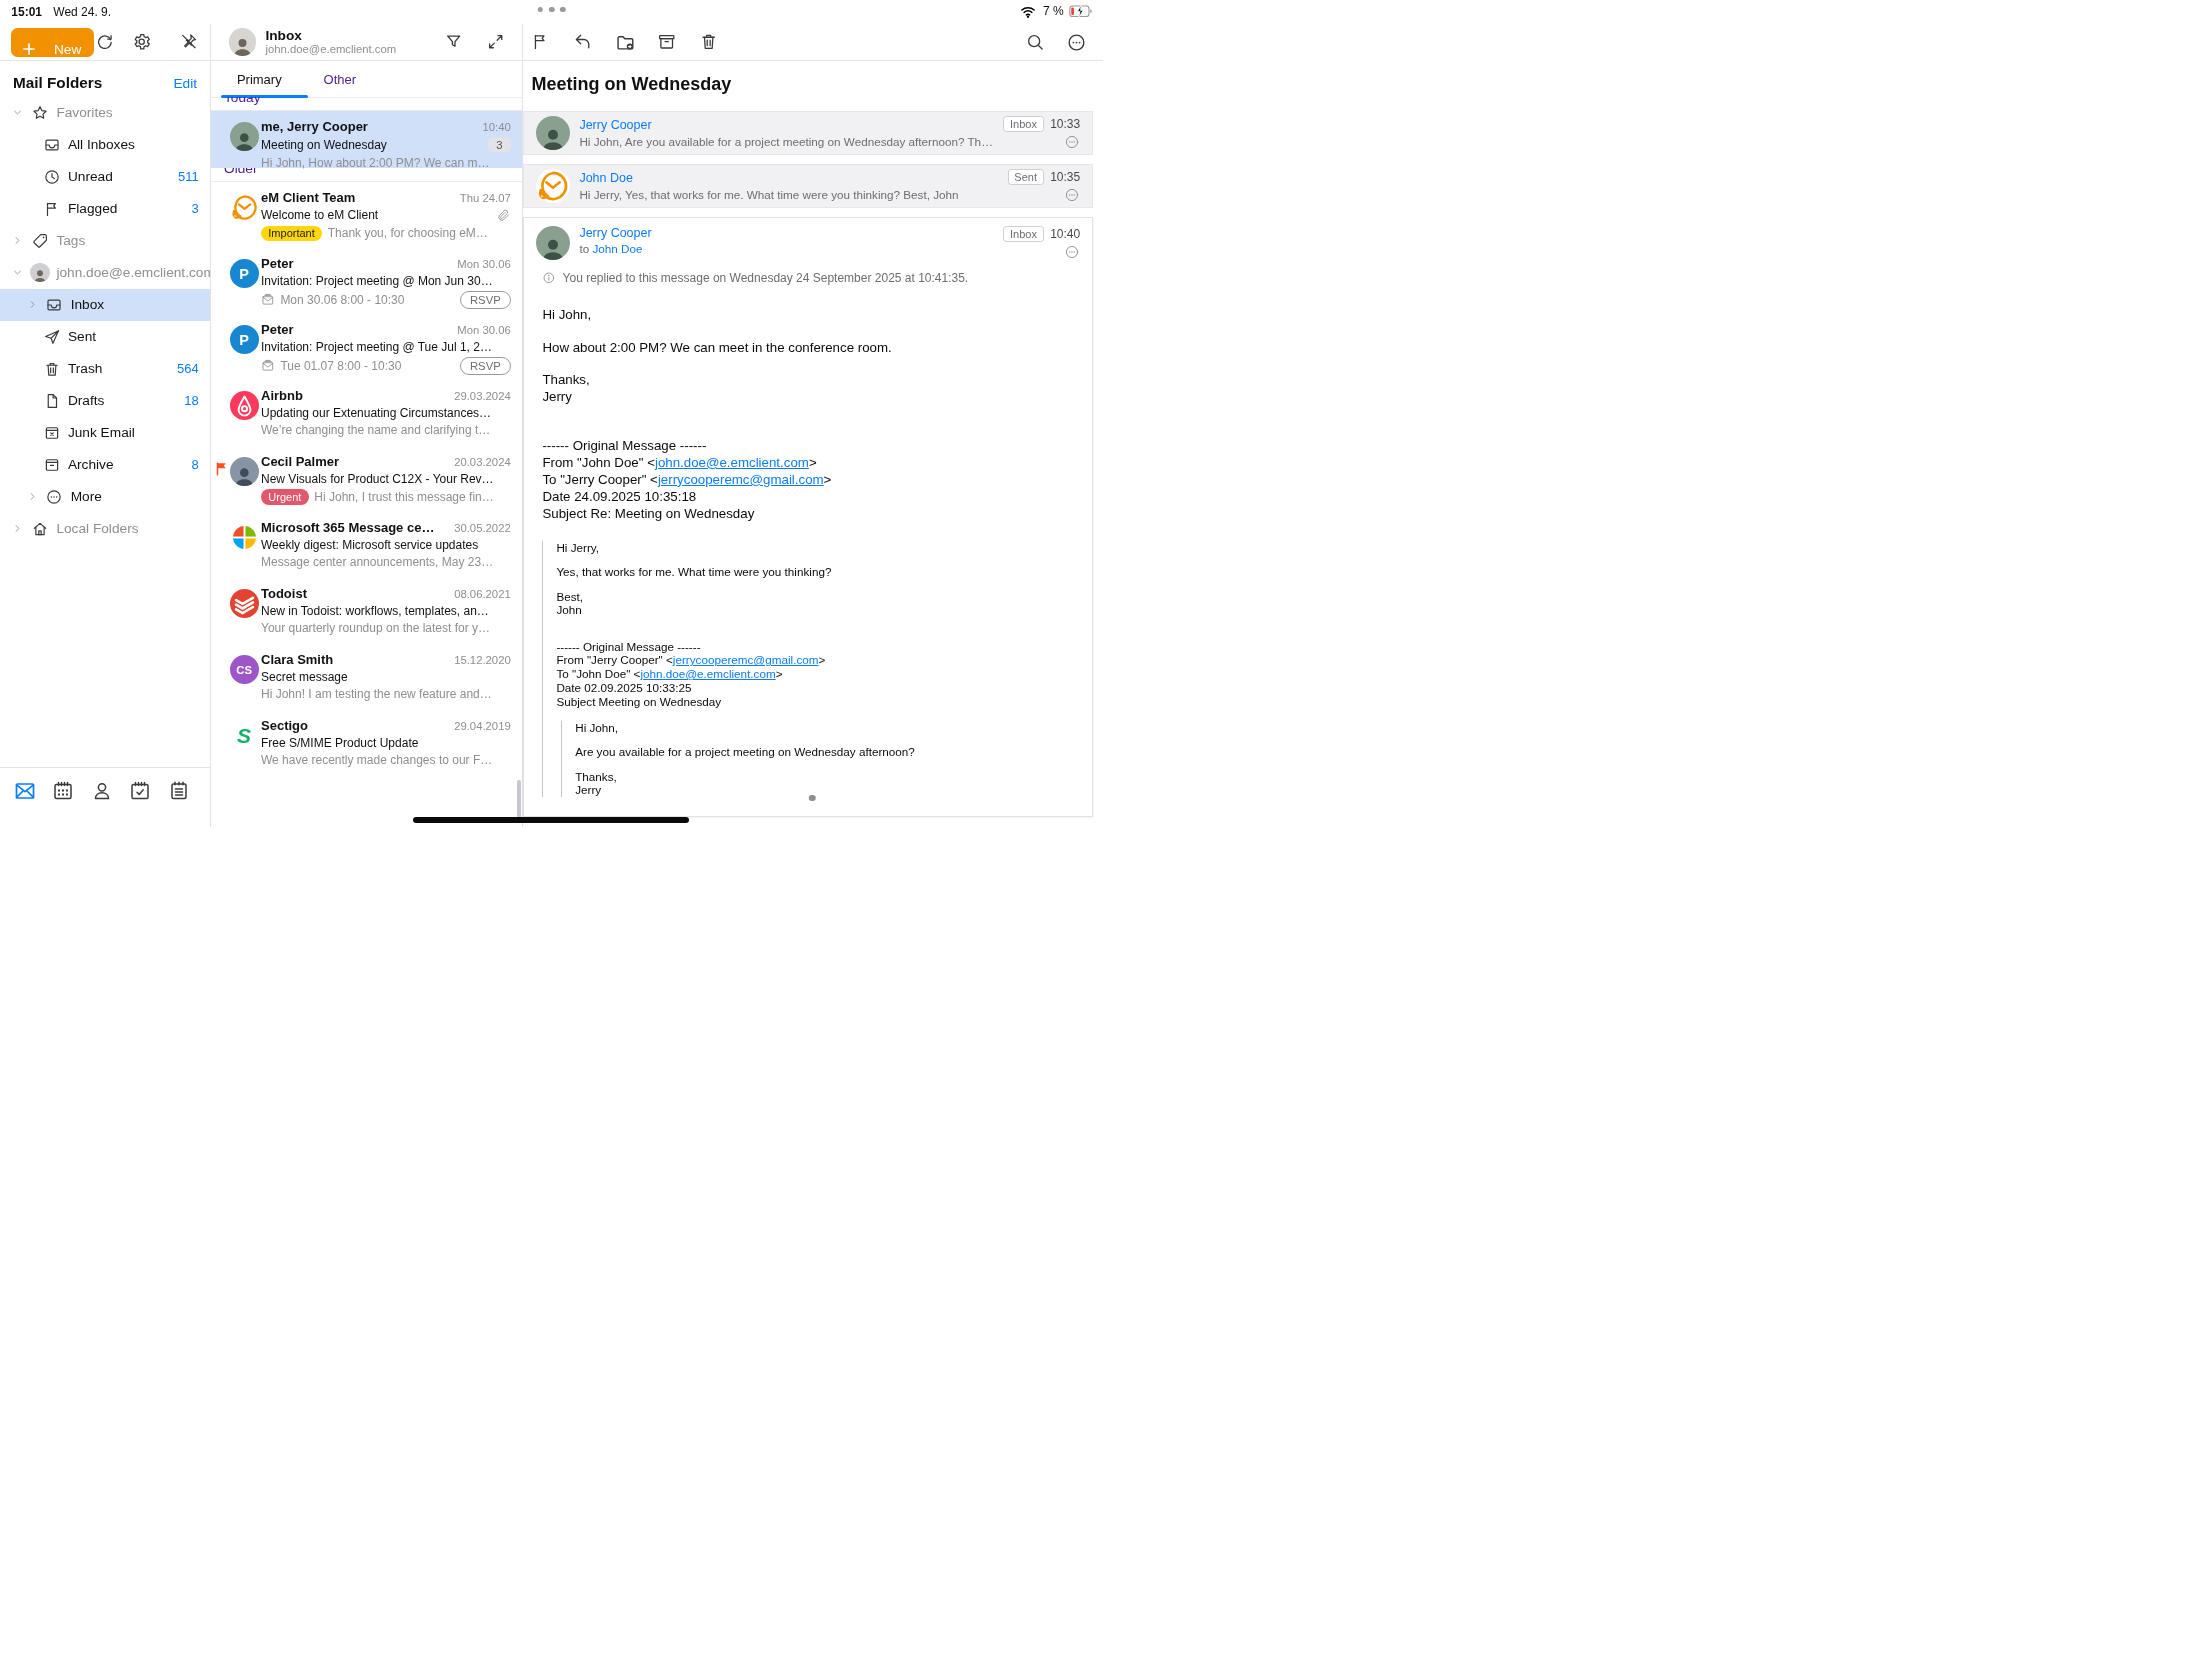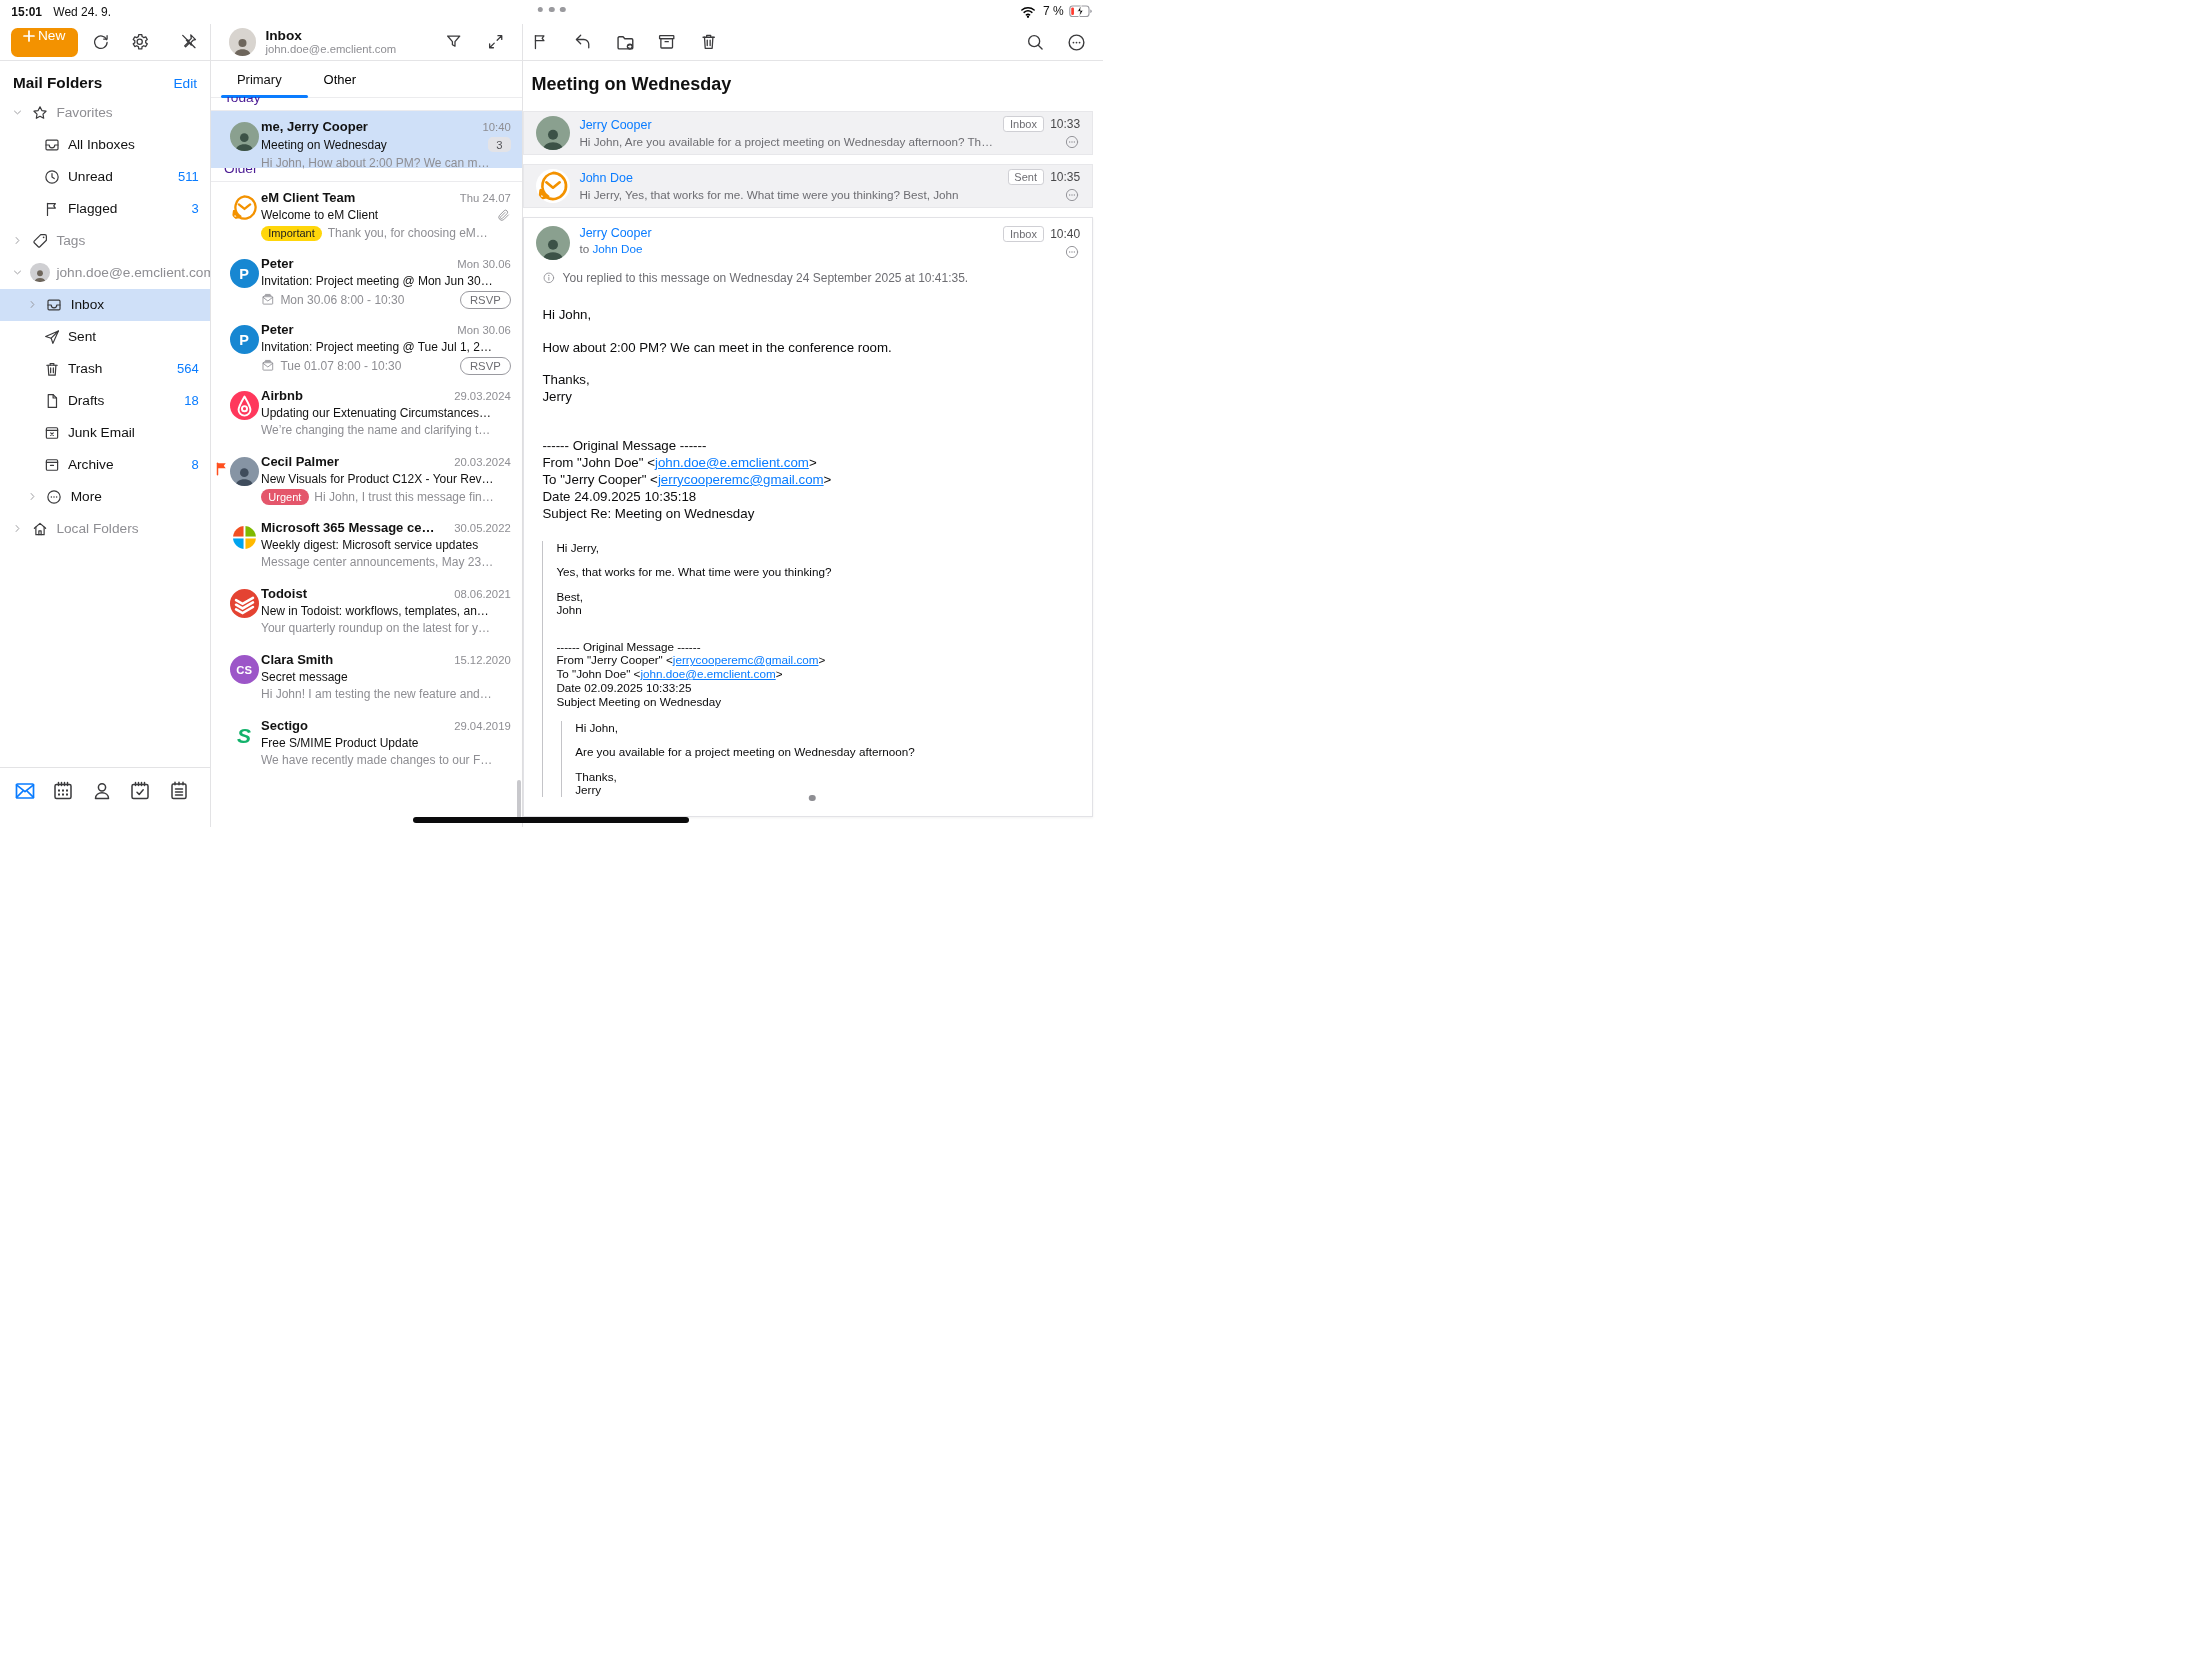--- a/index.html
+++ b/index.html
@@ -14,21 +14,21 @@
   .st-time{font-weight:600;}
   .st-dots{position:absolute;left:50%;top:6.5px;transform:translateX(-50%);display:flex;gap:5.7px;}
   .st-dots i{width:5.7px;height:5.7px;border-radius:50%;background:#9a9a9e;}
   .st-right{position:absolute;right:9.7px;top:4px;display:flex;align-items:center;gap:5.7px;font-size:12px;}
   
   .sidebar{position:absolute;left:0;top:24px;bottom:0;width:210px;}
   .midcol{position:absolute;left:210px;top:24px;bottom:0;width:311px;border-left:0.8px solid #e3e3e5;border-right:0.8px solid #e3e3e5;}
   .readpane{position:absolute;left:521px;top:24px;bottom:0;right:0;}
   
   .side-toolbar{height:36px;display:flex;align-items:center;padding:0 11.3px;border-bottom:0.8px solid #e4e4e6;}
-  .btn-new{display:flex;align-items:flex-start;gap:1px;background:#f39200;color:#fff;border:none;border-radius:6.5px;
+  .btn-new{display:flex;align-items:flex-end;gap:17px;background:#f39200;color:#fff;border:none;border-radius:6.5px;
      height:29px;padding:0 13px 0 9.7px;font-size:13.7px;font-weight:500;font-family:inherit;}
   .tb-ic{margin-left:auto;width:21px;height:21px;display:flex;align-items:center;justify-content:center;}
   .tb-ic + .tb-ic{margin-left:18px;}
   .tb-ic:last-child{margin-left:27.4px;}
   .side-head{display:flex;align-items:center;padding:13px 13px 4.8px 13px;}
   .side-head .t{font-size:15.3px;font-weight:700;}
   .side-head .e{margin-left:auto;font-size:13.7px;color:#0a7cff;}
   .srow{display:flex;align-items:center;height:32px;font-size:13.7px;}
   .srow .lbl{margin-left:6.5px;white-space:nowrap;overflow:hidden;}
   .srow .cnt{margin-left:auto;margin-right:11.3px;color:#0a7cff;font-size:13px;}
@@ -46,21 +46,21 @@
   .mid-head{height:36px;display:flex;align-items:center;padding:0 9.7px 0 18px;border-bottom:0.8px solid #e4e4e6;}
   .av34{width:27.4px;height:27.4px;border-radius:50%;overflow:hidden;flex:0 0 27.4px;}
   .mid-tt{margin-left:9px;line-height:1.15;min-width:0;}
   .mid-tt .a{font-size:13.7px;font-weight:600;}
   .mid-tt .b{font-size:11.3px;color:#8e8e93;white-space:nowrap;}
   .mid-icons{margin-left:auto;display:flex;gap:22.6px;padding-right:6.5px;}
   .tabs{height:36px;display:flex;align-items:center;padding-left:4.8px;border-bottom:0.8px solid #ececee;position:relative;}
   .tab{height:100%;display:flex;align-items:center;justify-content:center;font-size:13px;}
   .tab.on{font-weight:500;}
   .tab-primary{width:87px;position:relative;}
-  .tab-other{width:74px;color:#000000;align-items:center;}
+  .tab-other{width:74px;color:#4c1d95;align-items:center;}
   .tab-underline{position:absolute;left:4.8px;bottom:-0.8px;width:87px;height:2.4px;background:#0a7cff;border-radius:1.6px;}
   .list{position:absolute;top:73px;bottom:0;left:0;right:0;overflow:hidden;}
   .section{height:14px;display:flex;align-items:flex-end;padding:0 0 4.8px 13px;font-size:13.7px;color:#4c1d95;border-bottom:0.8px solid #ebebee;box-sizing:border-box;text-align:center;}
   .row{position:relative;height:66px;padding:8px 11.3px 0 50px;box-sizing:border-box;}
   .row.sel{background:#cfe0f8;height:57px;}
   .row .av{position:absolute;left:18.6px;top:11.3px;width:29px;height:29px;border-radius:50%;overflow:hidden;}
   .row .l1{display:flex;align-items:baseline;}
   .row .sender{font-size:13px;font-weight:600;white-space:nowrap;overflow:hidden;text-overflow:ellipsis;flex:1;min-width:0;}
   .row .time{margin-left:8px;font-size:11.3px;color:#8e8e93;white-space:nowrap;}
   .row .l2{display:flex;align-items:center;margin-top:3.2px;}

